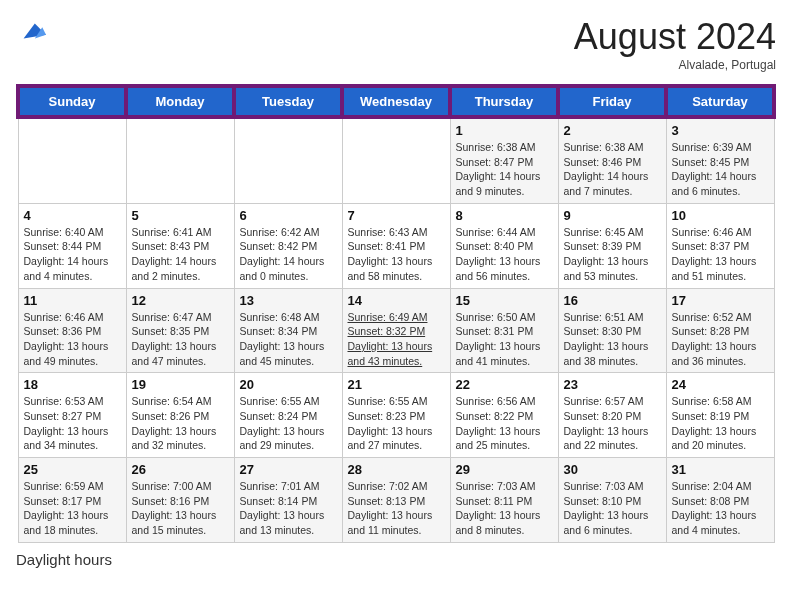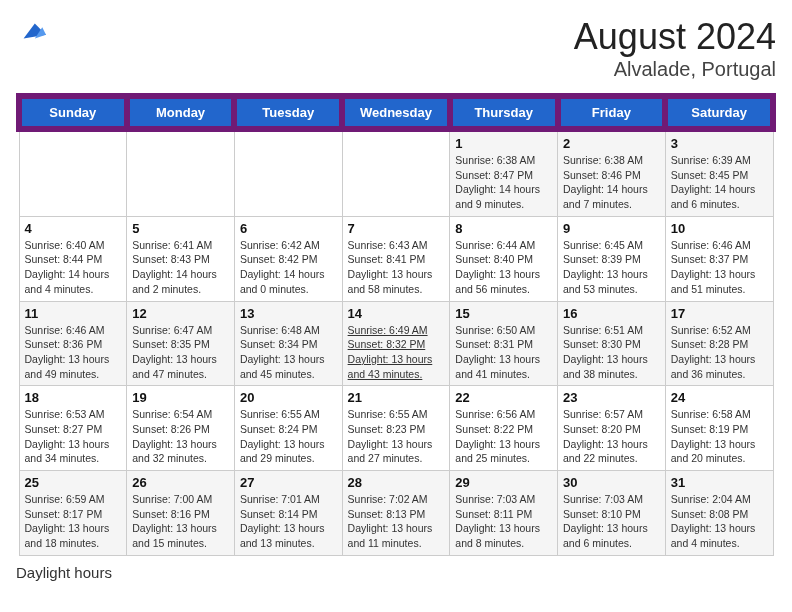--- a/index.html
+++ b/index.html
@@ -32,36 +32,36 @@
       height: 28px;
       margin-left: 2px;
     }
     .title-block { text-align: right; }
     .month-title {
       font-size: 36px;
       font-weight: normal;
       color: #222;
     }
     .location-title {
-      font-size: 20px;
+      font-size: 12px;
       color: #444;
     }
     table {
       width: 100%;
       border-collapse: collapse;
       font-size: 11px;
     }
     thead tr th {
       background-color: #2266cc;
       color: #fff;
       text-align: center;
       padding: 6px 4px;
       font-size: 13px;
       font-weight: bold;
-      border: 6px solid #701a75;
+      border: 4px solid #701a75;
     }
     tbody tr td {
       border: 1px solid #ccc;
       vertical-align: top;
       padding: 4px 5px;
       min-height: 80px;
       height: 80px;
       width: calc(100% / 7);
       background: #fff;
     }

